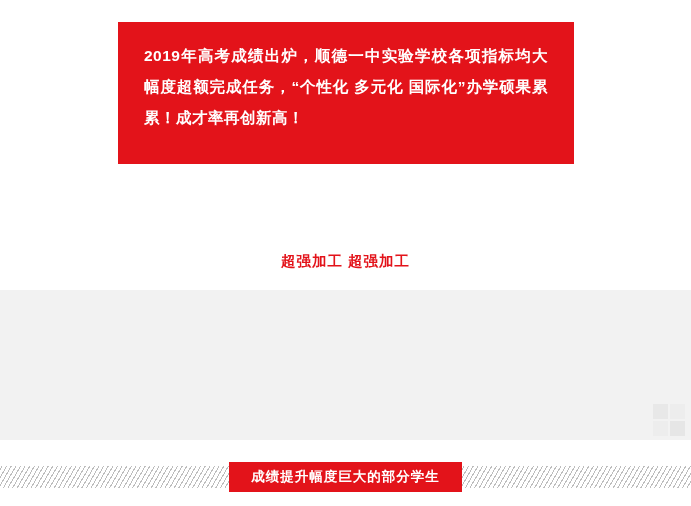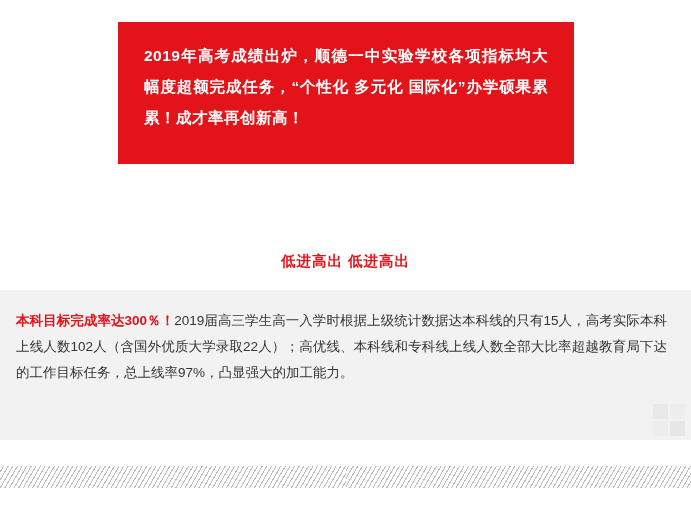--- a/index.html
+++ b/index.html
@@ -122,30 +122,28 @@
     white-space: nowrap;
   }
 </style>
 </head>
 <body>
 
 <div class="banner">
   <div class="banner-text">2019年高考成绩出炉，顺德一中实验学校各项指标均大幅度超额完成任务，“个性化 多元化 国际化”办学硕果累累！成才率再创新高！</div>
 </div>
 
-<div class="subheading">低进高出 低进高出</div>
+<div class="subheading">超强加工 超强加工</div>
 
 <div class="para-block">
-  <div class="para-text">
-    <span class="para-lead">本科目标完成率达300％！</span><span>2019届高三学生高一入学时根据上级统计数据达本科线的只有15人，高考实际本科上线人数102人（含国外优质大学录取22人）；高优线、本科线和专科线上线人数全部大比率超越教育局下达的工作目标任务，总上线率97%，凸显强大的加工能力。</span>
-  </div>
   <div class="corner-deco">
     <i class="a"></i>
       <i class="b"></i>
       <i class="c"></i>
       <i class="d"></i>
   </div>
 </div>
 
 <div class="bottom-bar">
   <div class="hatch left"></div>
+  <div class="bar-label">成绩提升幅度巨大的部分学生</div>
   <div class="hatch right"></div>
 </div>
 
 </body></html>

